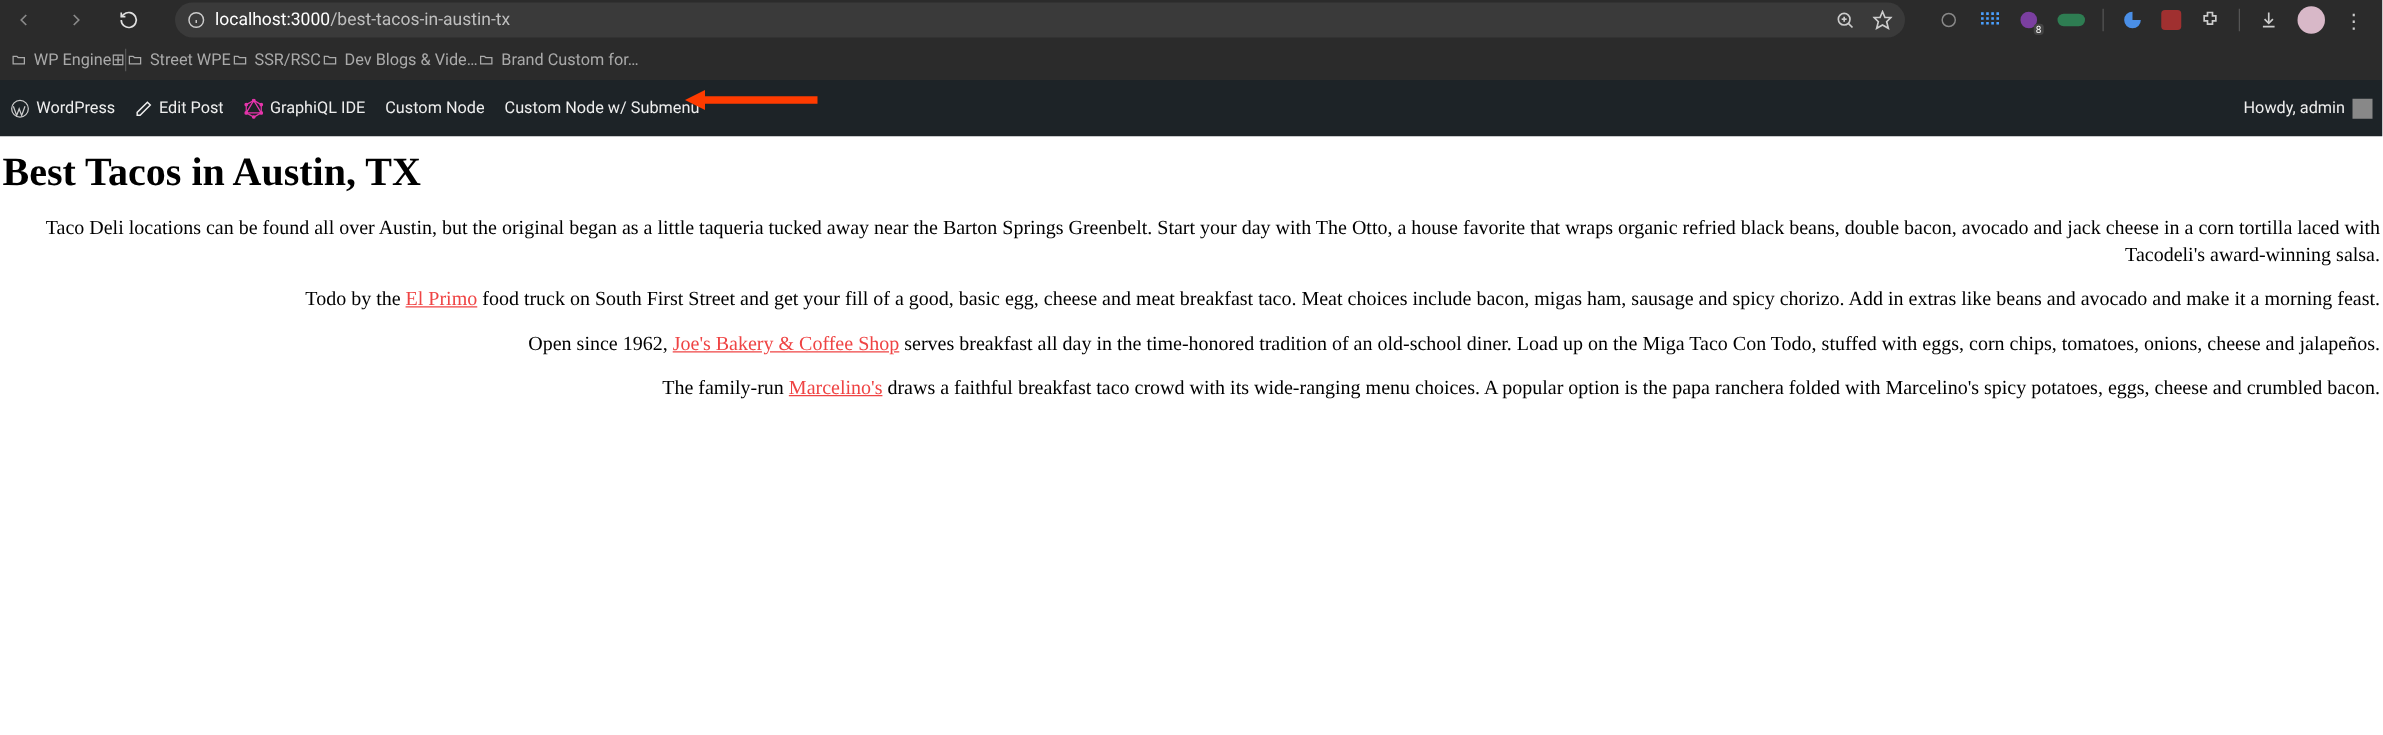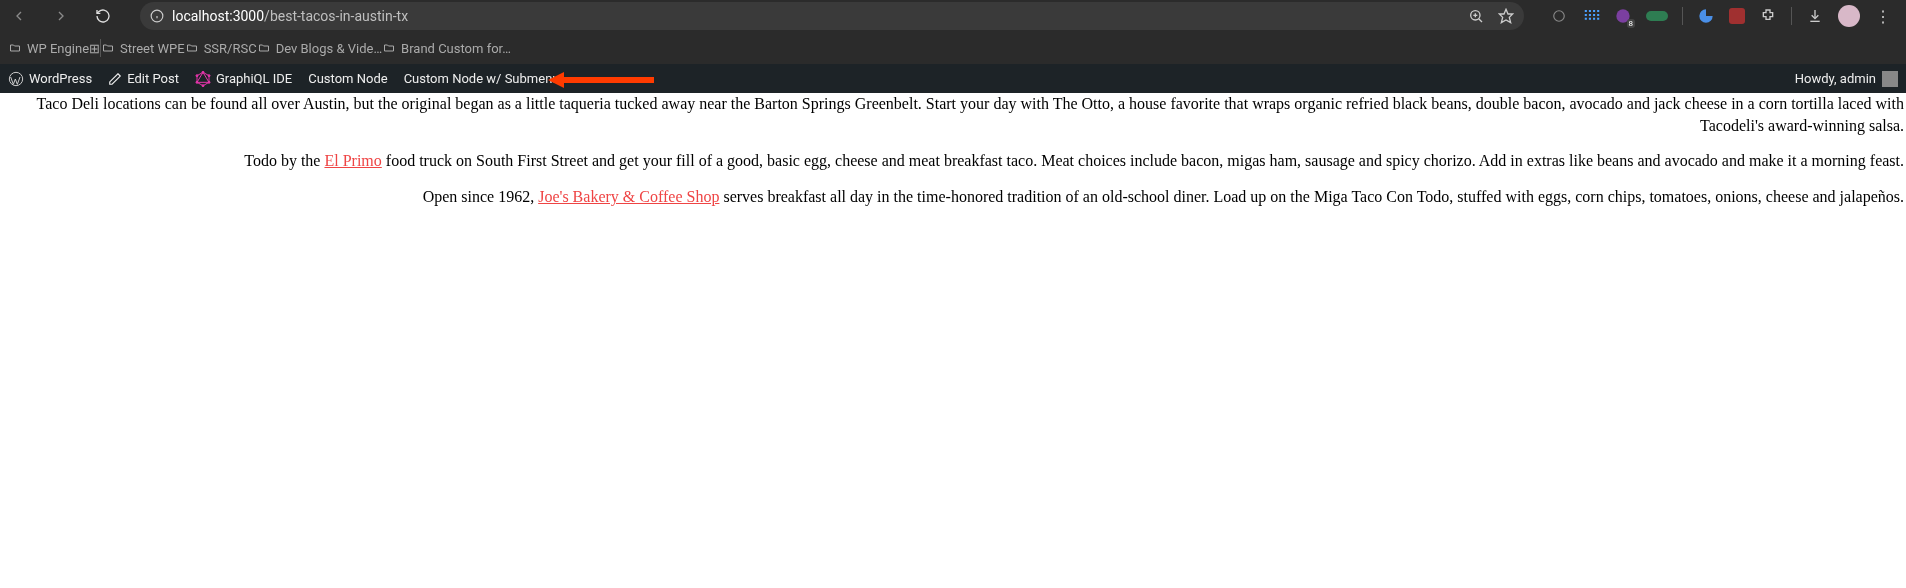--- a/index.html
+++ b/index.html
@@ -18,21 +18,21 @@
   .chrome-right { display: flex; align-items: center; gap: 14px; padding-right: 6px; }
   .ext-ic { width: 18px; height: 18px; display: flex; align-items: center; justify-content: center; }
   .avatar-circle { width: 22px; height: 22px; border-radius: 50%; background: #d8b8c8; }
   .vsep { width: 1px; height: 18px; background: #555; }
 
   .bookmarks-row { display: flex; align-items: center; height: 32px; padding: 0 8px; gap: 0; color: #aaa; }
   .bm-item { display: flex; align-items: center; gap: 5px; font-size: 13px; cursor: pointer; color: #aaa; }
   .folder-ic { width: 14px; height: 12px; }
 
   
-  .wp-adminbar { background: #1d2327; color: #eee; height: 29px; display: flex; align-items: center; padding: 0 8px; font-size: 13px; }
+  .wp-adminbar { background: #1d2327; color: #eee; height: 45px; display: flex; align-items: center; padding: 0 8px; font-size: 13px; }
   .wp-left { display: flex; align-items: center; gap: 16px; }
   .wp-item { display: flex; align-items: center; gap: 5px; cursor: pointer; color: #eee; }
   .wp-right { margin-left: auto; display: flex; align-items: flex-start; gap: 6px; }
   .wp-avatar { width: 16px; height: 16px; background: #888; }
 
   
   .arrow-wrap { position: absolute; left: 548px; top: 72px; display: flex; align-items: center; pointer-events: none; }
   .arrow-head { width: 0; height: 0; border-top: 8px solid transparent; border-bottom: 8px solid transparent; border-right: 16px solid #ff3b00; }
   .arrow-shaft { width: 90px; height: 6px; background: #ff3b00; }
 
@@ -208,20 +208,22 @@
     <span class="wp-avatar"></span>
   </div>
 </div>
 
 <div class="arrow-wrap">
   <div class="arrow-head"></div>
   <div class="arrow-shaft"></div>
 </div>
 
 <div class="page-content">
+  <h1>Best Tacos in Austin, TX</h1>
 
   <p>Taco Deli locations can be found all over Austin, but the original began as a little taqueria tucked away near the Barton Springs Greenbelt. Start your day with The Otto, a house favorite that wraps organic refried black beans, double bacon, avocado and jack cheese in a corn tortilla laced with Tacodeli's award-winning salsa.</p>
 
   <p><span>Todo by the </span><a href="#">El Primo</a><span> food truck on South First Street and get your fill of a good, basic egg, cheese and meat breakfast taco. Meat choices include bacon, migas ham, sausage and spicy chorizo. Add in extras like beans and avocado and make it a morning feast.</span></p>
 
   <p><span>Open since 1962, </span><a href="#">Joe's Bakery &amp; Coffee Shop</a><span> serves breakfast all day in the time-honored tradition of an old-school diner. Load up on the Miga Taco Con Todo, stuffed with eggs, corn chips, tomatoes, onions, cheese and jalapeños.</span></p>
 
+  <p><span>The family-run </span><a href="#">Marcelino's</a><span> draws a faithful breakfast taco crowd with its wide-ranging menu choices. A popular option is the papa ranchera folded with Marcelino's spicy potatoes, eggs, cheese and crumbled bacon.</span></p>
 </div>
 
 </body></html>

